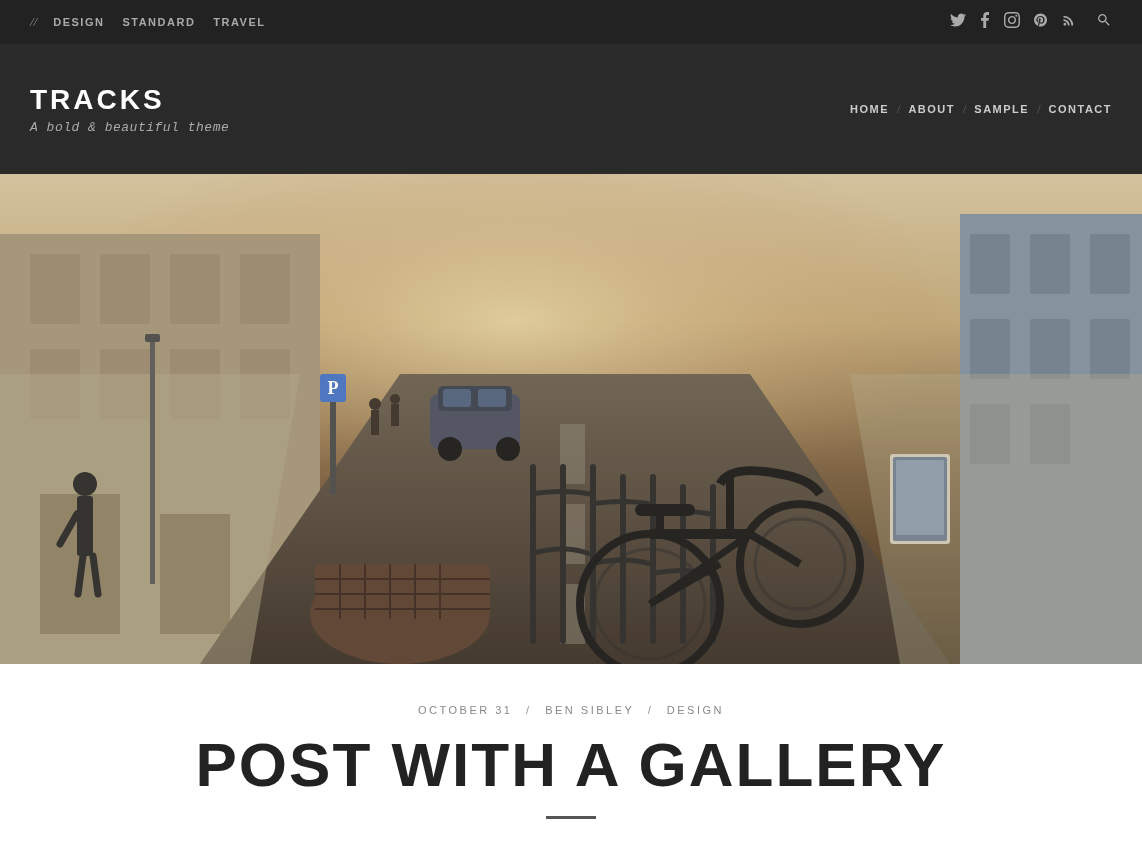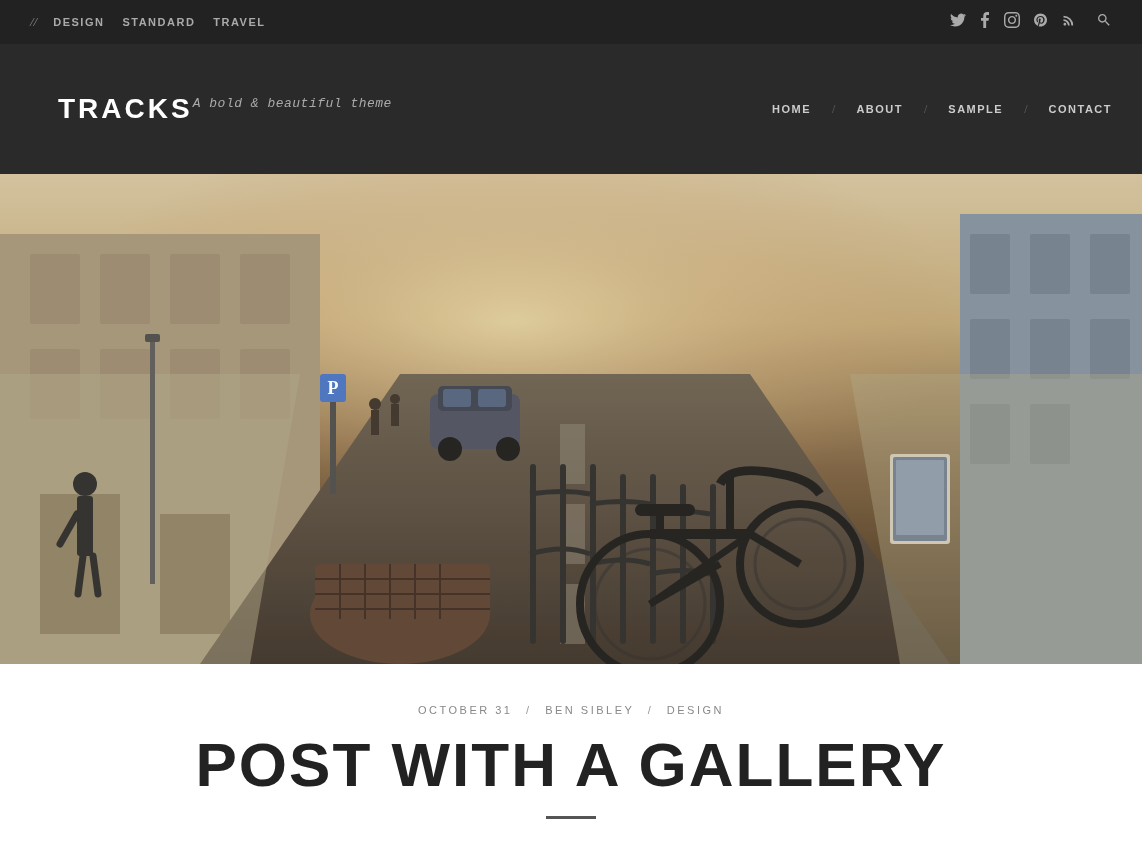--- a/index.html
+++ b/index.html
@@ -78,22 +78,21 @@
       background: #2a2a2a;
       display: flex;
       align-items: center;
       justify-content: space-between;
       padding: 22px 30px;
       height: 130px;
     }
 
     .site-branding {
       display: flex;
-      flex-direction: row;
-      margin-left: 28px;
+      flex-direction: column;
     }
 
     .site-title {
       color: #fff;
       font-size: 28px;
       font-weight: 700;
       letter-spacing: 3px;
       text-transform: uppercase;
       font-family: 'Arial', sans-serif;
       line-height: 1.2;
@@ -104,21 +103,21 @@
       font-size: 13px;
       font-style: italic;
       letter-spacing: 0.5px;
       margin-top: 4px;
       font-family: Liberation Mono, monospace;
     }
 
     .main-nav {
       display: flex;
       align-items: center;
-      gap: 19px;
+      gap: 6px;
     }
 
     .main-nav a {
       color: #ccc;
       text-decoration: none;
       font-size: 11px;
       letter-spacing: 1.5px;
       font-family: 'Arial', sans-serif;
       font-weight: 600;
       text-transform: uppercase;

